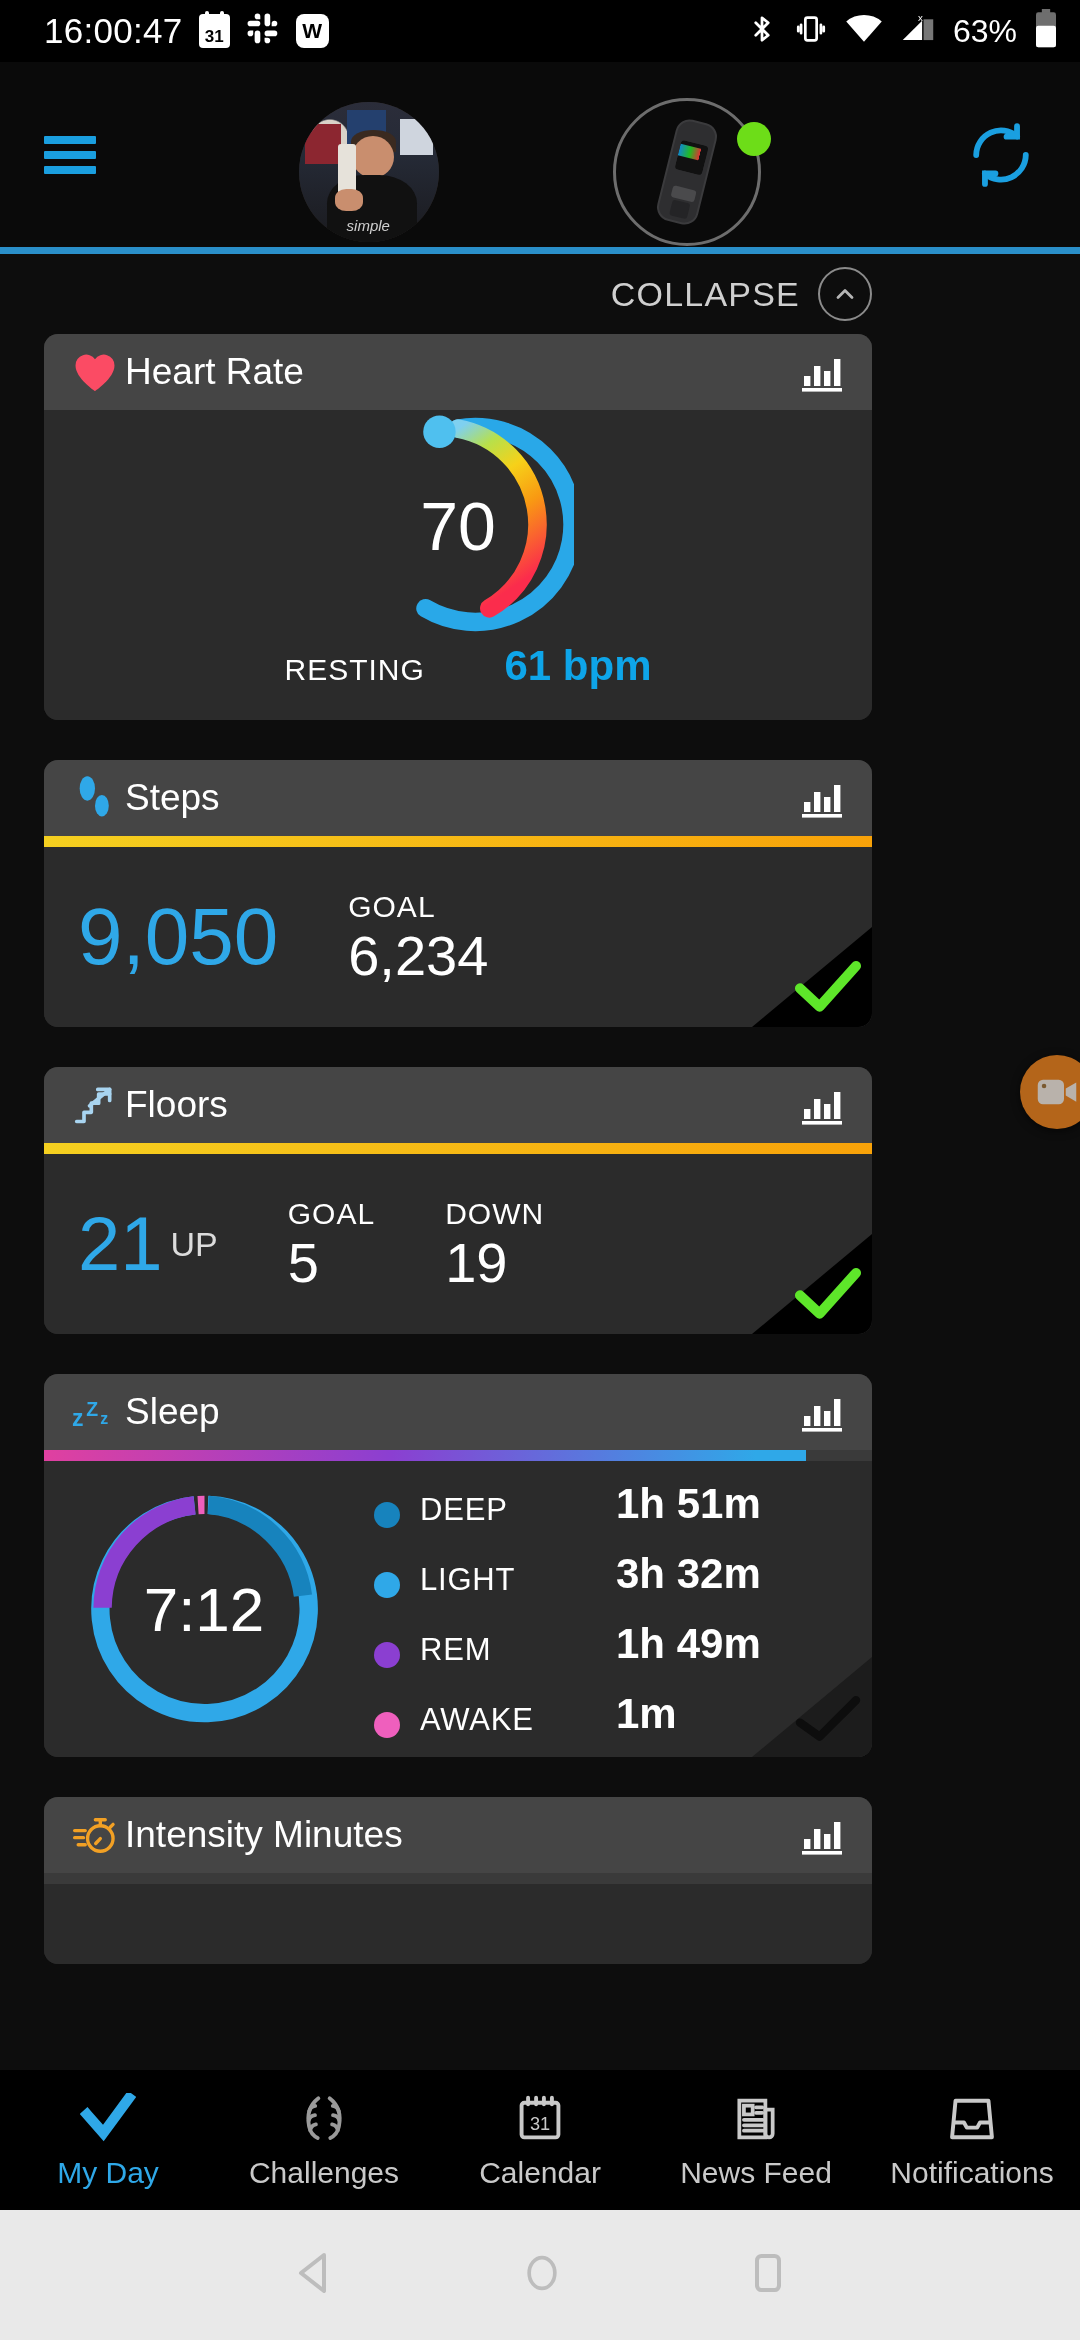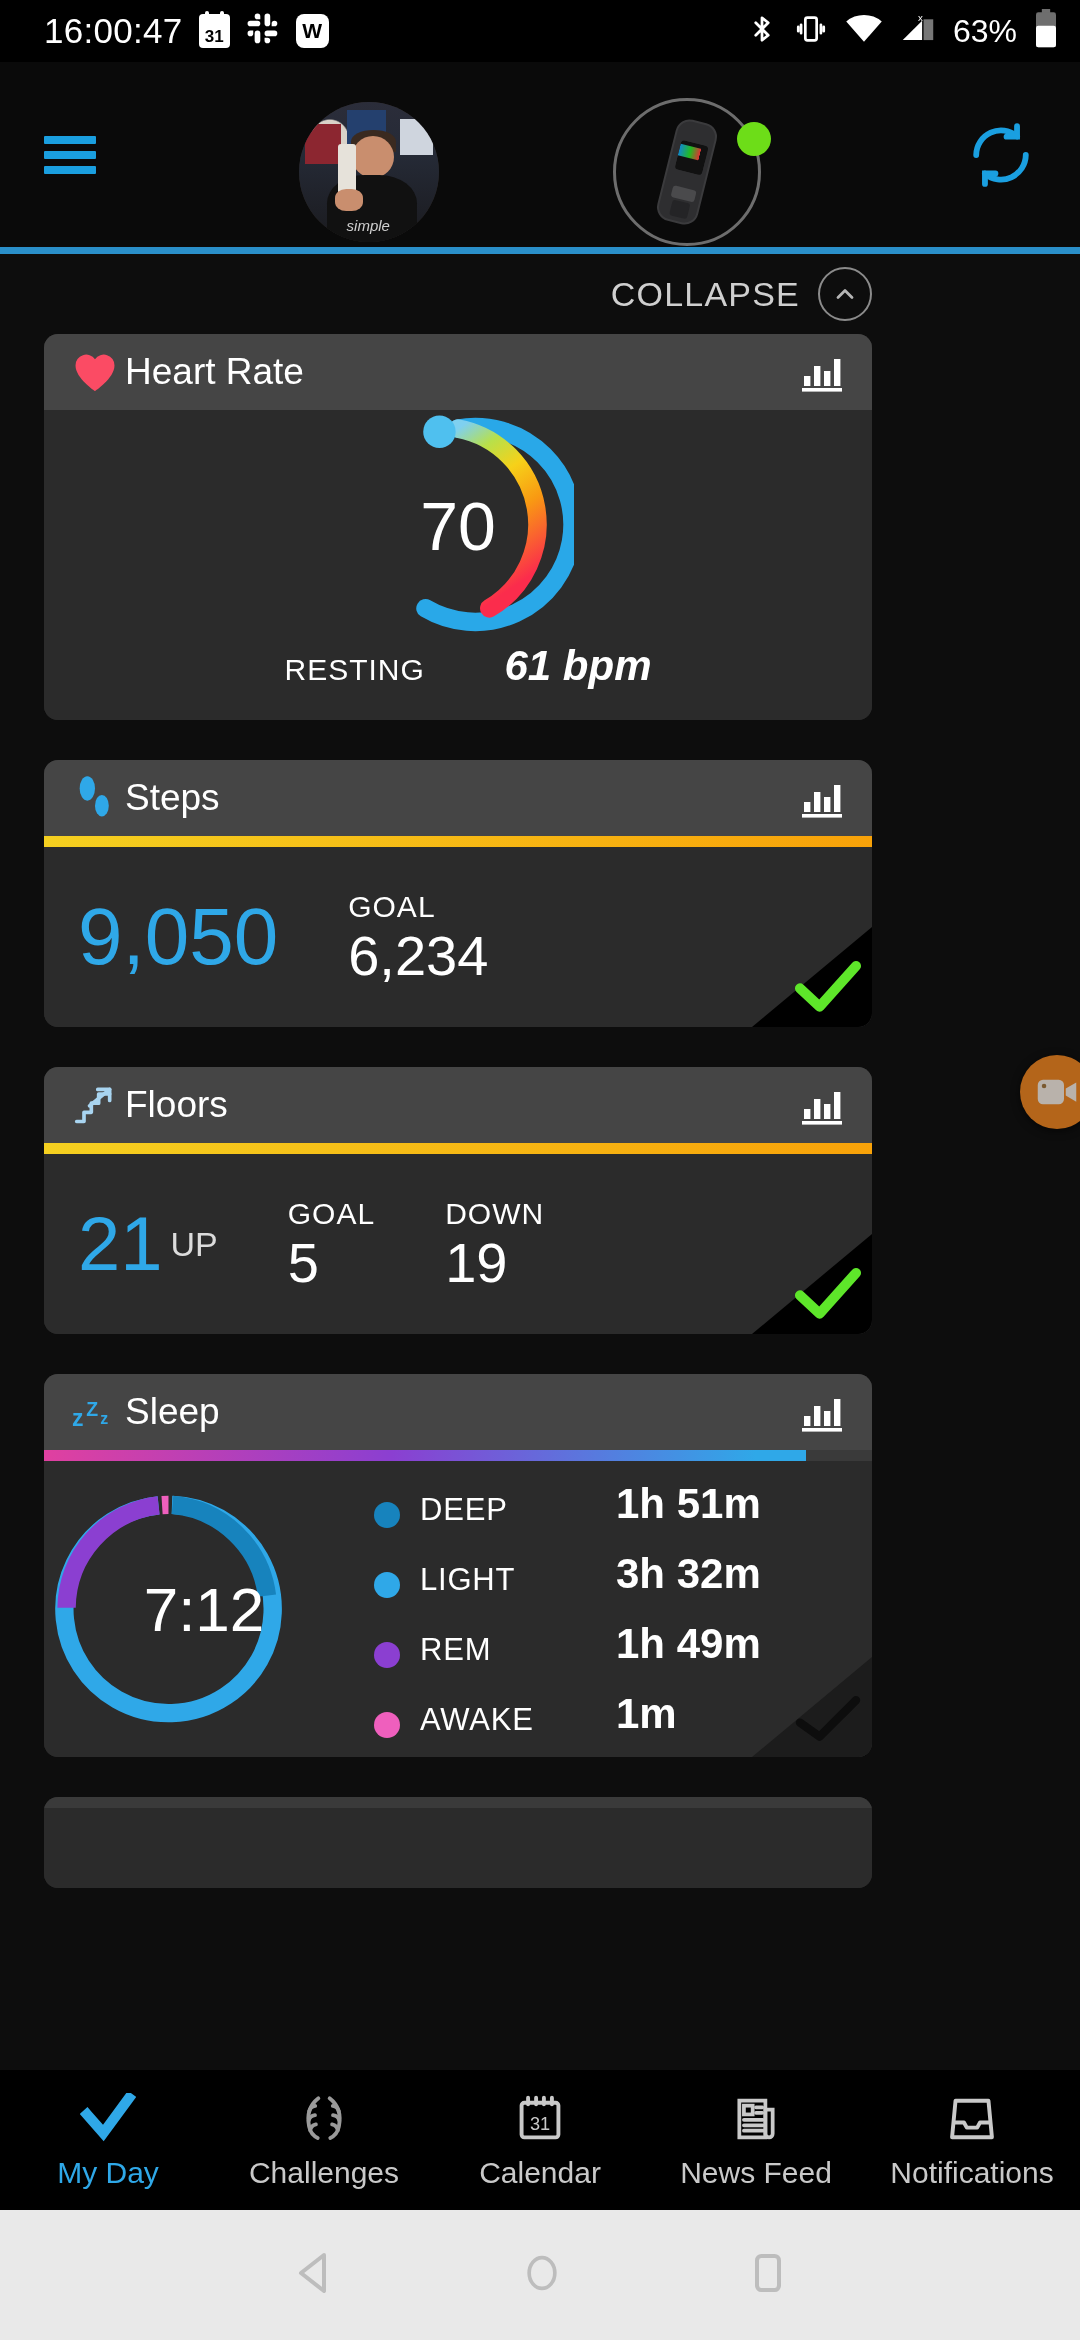--- a/index.html
+++ b/index.html
@@ -129,21 +129,21 @@
   .hr-body{ height:310px; display:flex; align-items:center;flex-direction:column; }
   .hr-gauge{ width:300px; display:flex; align-items:center; justify-content:center; position:relative; }
   .hr-num{
     position:absolute; left:0; right:0; top:50%; transform:translateY(-50%);
     text-align:center; color:#fff; font-size:68px;
   }
   .hr-stats{ flex:1; padding-left:20px; }
   .hr-row{ display:flex; align-items:baseline; margin-bottom:30px; }
   .hr-row:last-child{ margin-bottom:0; }
   .hr-lbl{ color:#fff; font-size:30px; letter-spacing:1px; width:220px; }
-  .hr-val{ color:#ffffff; font-size:42px; font-weight:bold;font-style:italic; }
+  .hr-val{ color:#0ea5e9; font-size:42px; font-weight:bold; }
 
   
   .metric-body{ height:180px; display:flex; align-items:center; padding-left:34px; position:relative;}
   .big-val{ color:#2fa8e8; font-size:80px; line-height:1; }
   .big-val.small{ font-size:76px; }
   .sub-unit{ color:#dcdcdc; font-size:34px; margin-left:8px; }
   .m-col{ margin-left:70px; }
   .m-lbl{ color:#fff; font-size:30px; letter-spacing:1px; margin-bottom:4px; }
   .m-num{ color:#fff; font-size:56px; line-height:1; }
 
@@ -151,21 +151,21 @@
     position:absolute; right:0; bottom:0; width:120px; height:100px; overflow:hidden;
   }
   .corner-check .tri{
     position:absolute; right:0; bottom:0; width:0; height:0;
     border-left:120px solid transparent; border-bottom:100px solid #000;
   }
   .corner-check svg{ position:absolute; right:10px; bottom:12px; }
 
   
   .sleep-body{ height:296px; display:flex; align-items:center; position:relative; }
-  .sleep-donut{ width:320px; display:flex; align-items:center; position:relative; }
+  .sleep-donut{ width:320px; display:flex; align-items:center; justify-content:center; position:relative; }
   .sleep-num{
     position:absolute; left:0;right:0; top:50%; transform:translateY(-50%);
     text-align:center; color:#fff; font-size:62px;
   }
   .sleep-legend{ flex:1; padding-left:10px; }
   .slrow{ display:flex; align-items:flex-end; margin-bottom:22px; }
   .slrow:last-child{ margin-bottom:0; }
   .dot{ width:26px; height:26px; border-radius:50%; margin-right:20px; flex:0 0 auto;}
   .sl-lbl{ color:#fff; font-size:31px; letter-spacing:.8px; width:196px; }
   .sl-val{ color:#fff; font-size:42px; font-weight:bold; }
@@ -483,20 +483,39 @@
         <div class="corner-check dark">
           <span class="tri"></span>
           <svg width="68" height="56" viewBox="0 0 24 20">
             <path d="M2 12 L9 17 L22 4" fill="none" stroke="#0d0d0d" stroke-width="3" stroke-linecap="round" stroke-linejoin="round"></path>
           </svg>
         </div>
       </div>
     </div>
 
     <div class="card">
+      <div class="card-head">
+        <span class="card-icon">
+          <svg width="50" height="44" viewBox="0 0 26 24" fill="none" stroke="#f2a024" stroke-width="1.9" stroke-linecap="round">
+            <circle cx="16" cy="14" r="7.2"></circle>
+            <path d="M16 4.2v2.4M13.2 3.4h5.6M21.6 7.6l1.6-1.6M16 14l-2.6 2.8"></path>
+            <path d="M1.5 9.5h6M1.5 13.5h5M3.5 17.5h4"></path>
+          </svg>
+        </span>
+        <span class="card-title">Intensity Minutes</span>
+        <span class="chart-ic">
+          <svg class="bar-icon" width="44" height="40" viewBox="0 0 22 20" fill="#fff">
+            <rect x="2" y="12" width="3.2" height="5"></rect>
+              <rect x="7" y="7" width="3.2" height="10"></rect>
+            <rect x="12" y="9.5" width="3.2" height="7.5"></rect>
+              <rect x="17" y="3.5" width="3.2" height="13.5"></rect>
+            <rect x="1" y="18" width="20" height="1.8"></rect>
+          </svg>
+        </span>
+      </div>
       <div class="progbar" style="background:#3a3a3a;"></div>
       <div class="card-body" style="height:80px;"></div>
     </div>
 
   </div>
 
   <div class="recbubble">
     <svg width="42" height="34" viewBox="0 0 24 18" fill="#b9b2ab">
       <rect x="1" y="2" width="15" height="14" rx="3"></rect>
       <path d="M17 7 L23 3.5 L23 14.5 L17 11 Z"></path>

